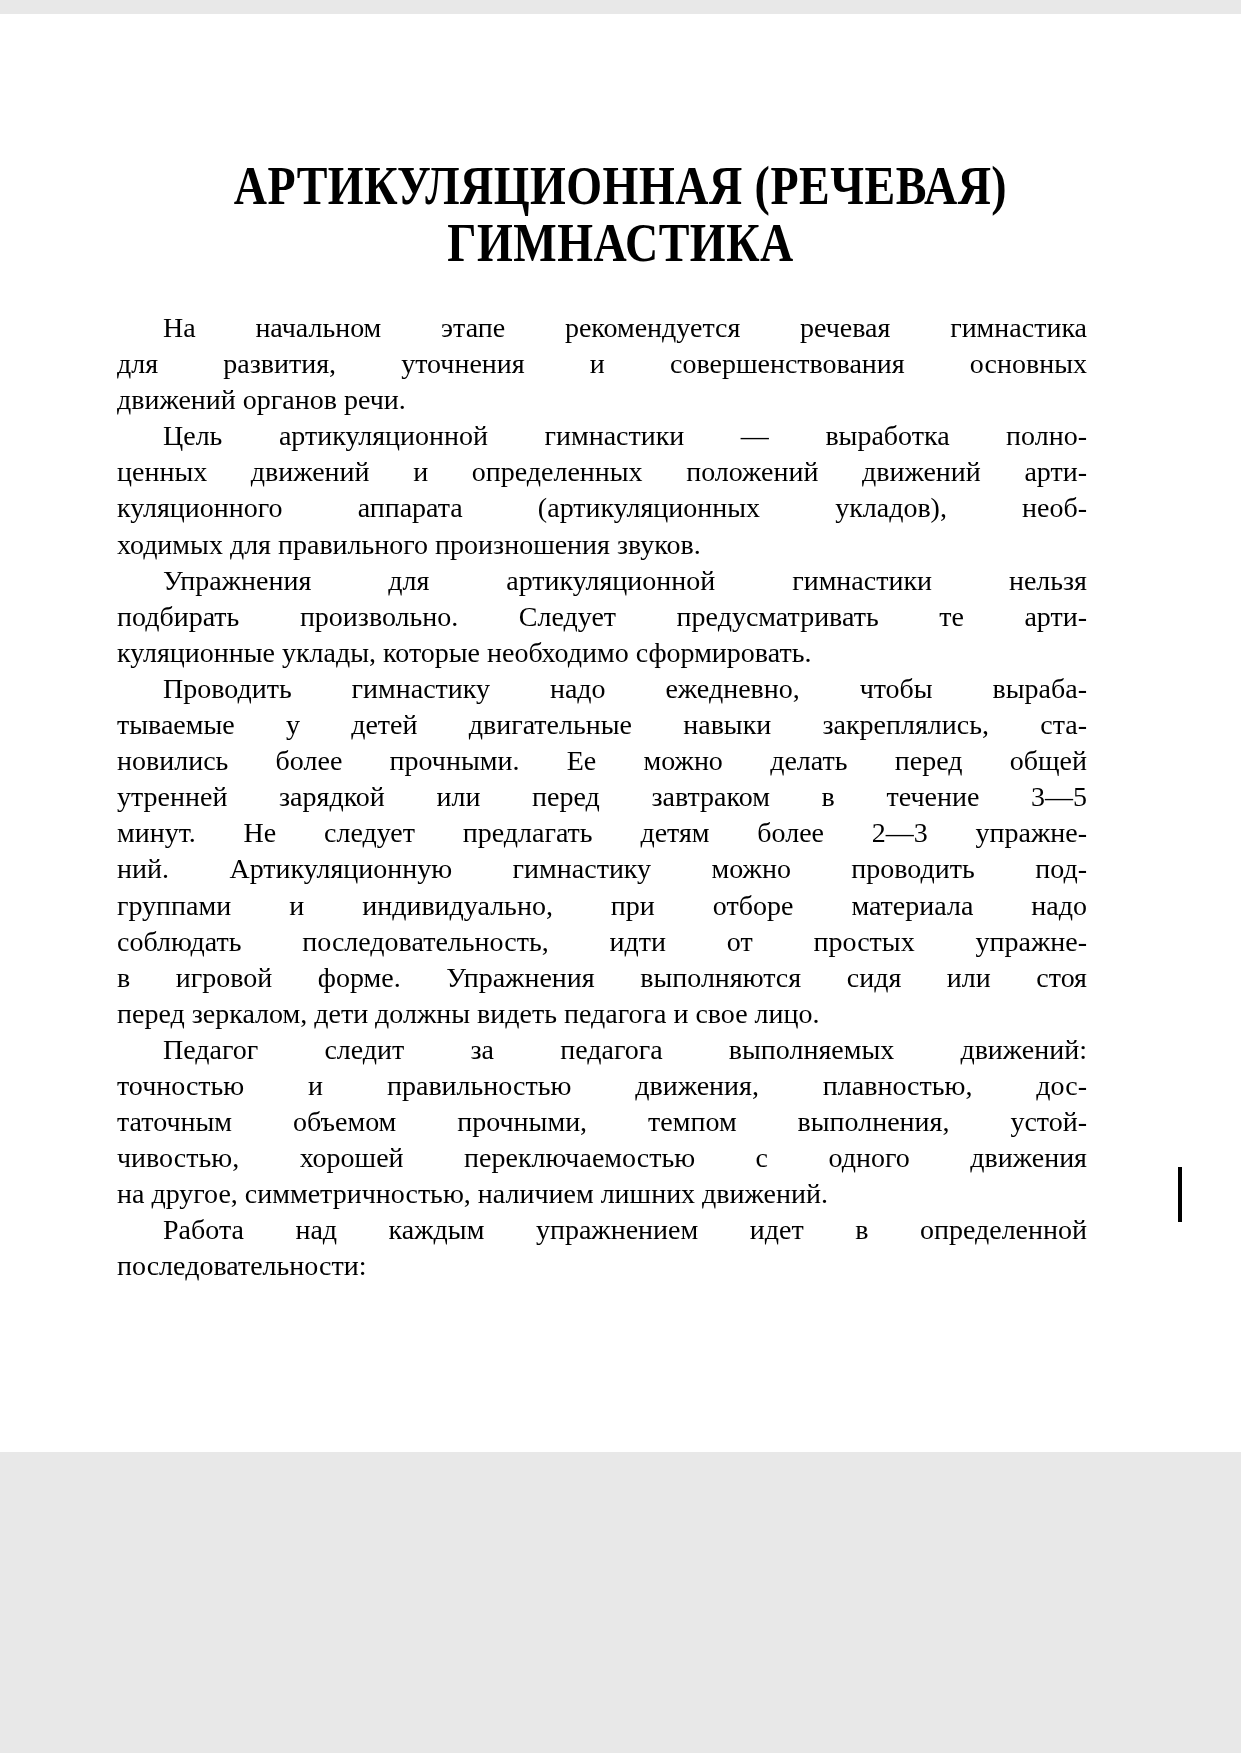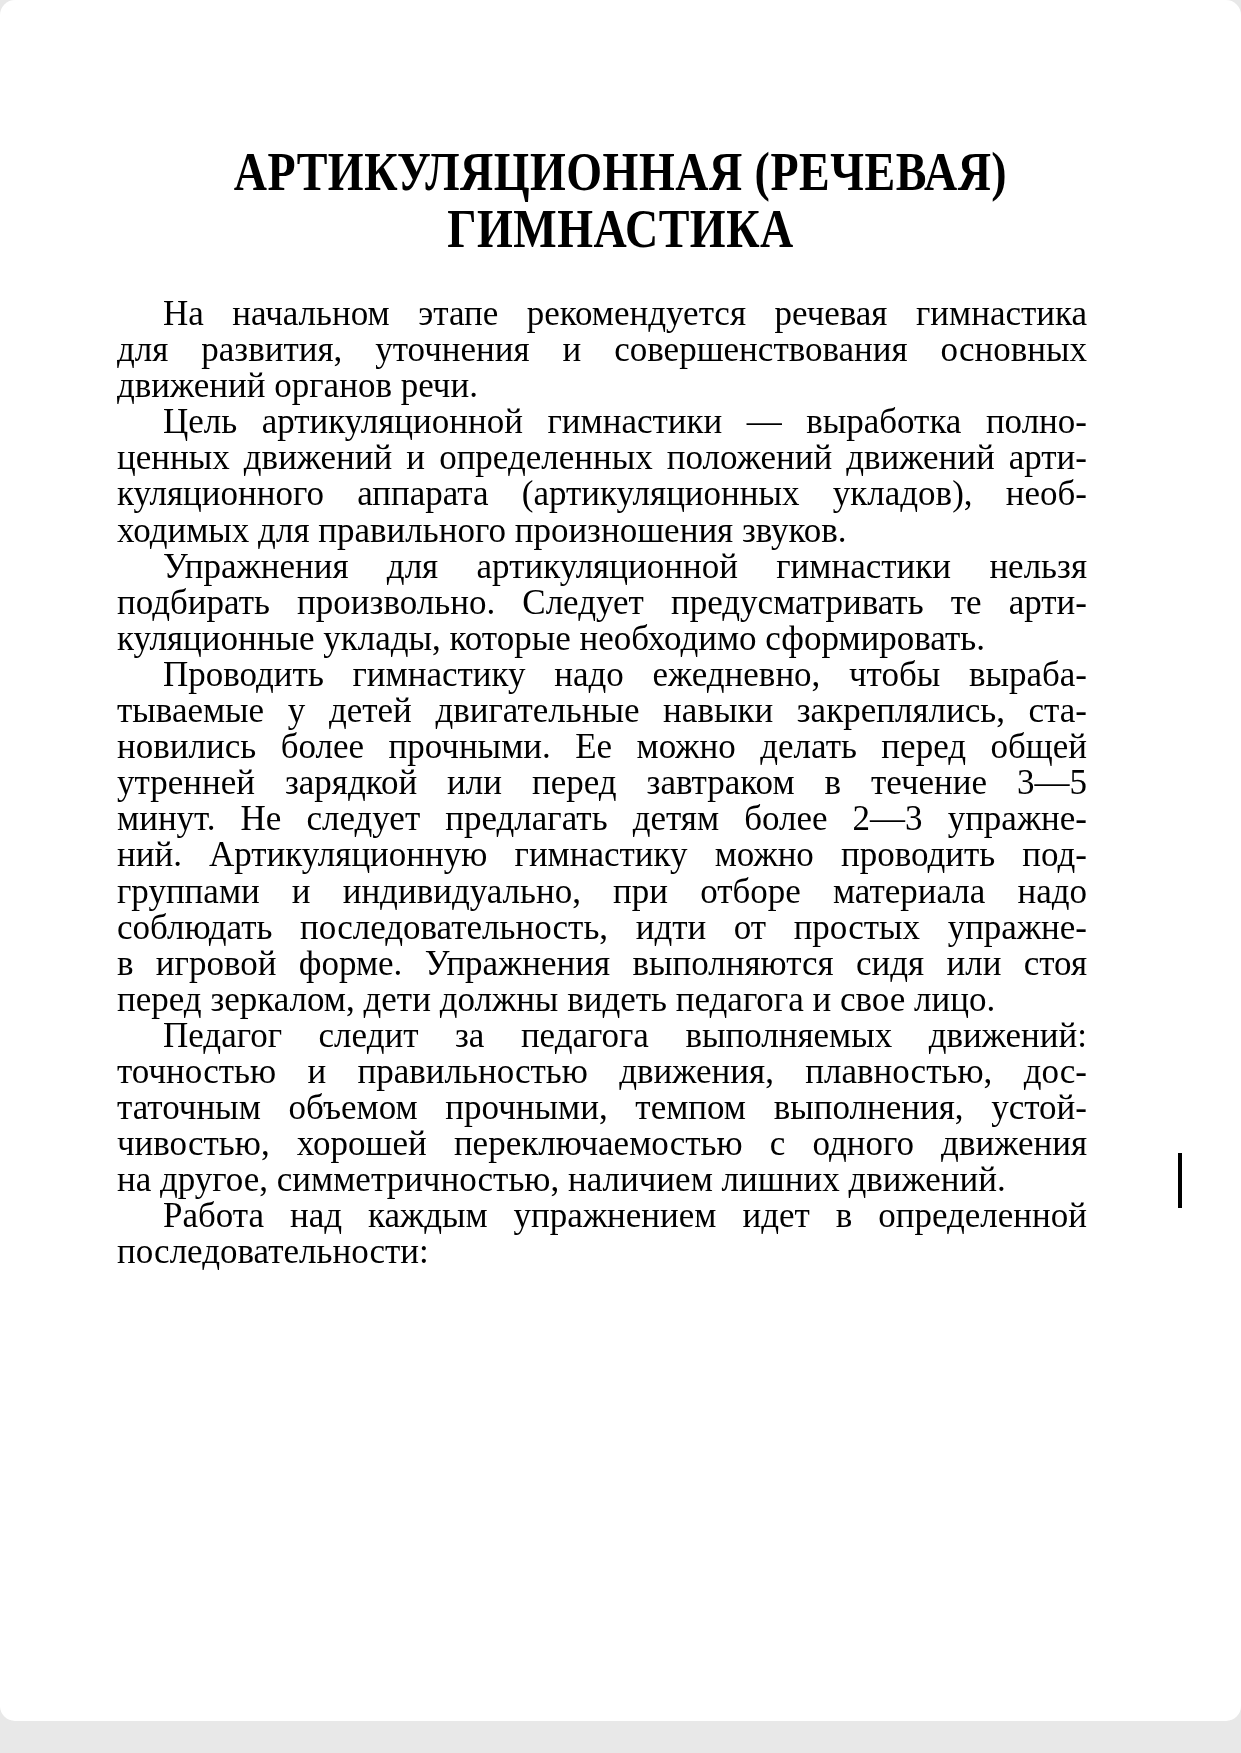--- a/index.html
+++ b/index.html
@@ -3,27 +3,26 @@
 <meta charset="utf-8">
 <style>
   html, body {
     margin: 0;
     padding: 0;
     background: #e8e8e8;
   }
   .page {
     position: relative;
     width: 1241px;
-    height: 1721px;
-    margin: 0 auto;
+    height: 1438px;
+    margin: 14px auto;
     background: #ffffff;
     color: #000000;
     font-family: "Liberation Serif", "DejaVu Serif", serif;
     overflow: hidden;
-    border-radius: 15px;
   }
   .title {
     position: absolute;
     top: 143px;
     left: 0;
     right: 0;
     margin: 0;
     text-align: center;
     font-weight: 700;
     font-size: 46px;
@@ -33,21 +32,21 @@
     transform-origin: top center;
   }
   .title-line {
     display: block;
   }
   .body-text {
     position: absolute;
     top: 296px;
     left: 117px;
     width: 970px;
-    font-size: 35px;
+    font-size: 28px;
     line-height: 36.1px;
   }
   .para {
     margin: 0;
     padding: 0;
   }
   .line {
     display: block;
     text-align: justify;
     text-align-last: justify;

